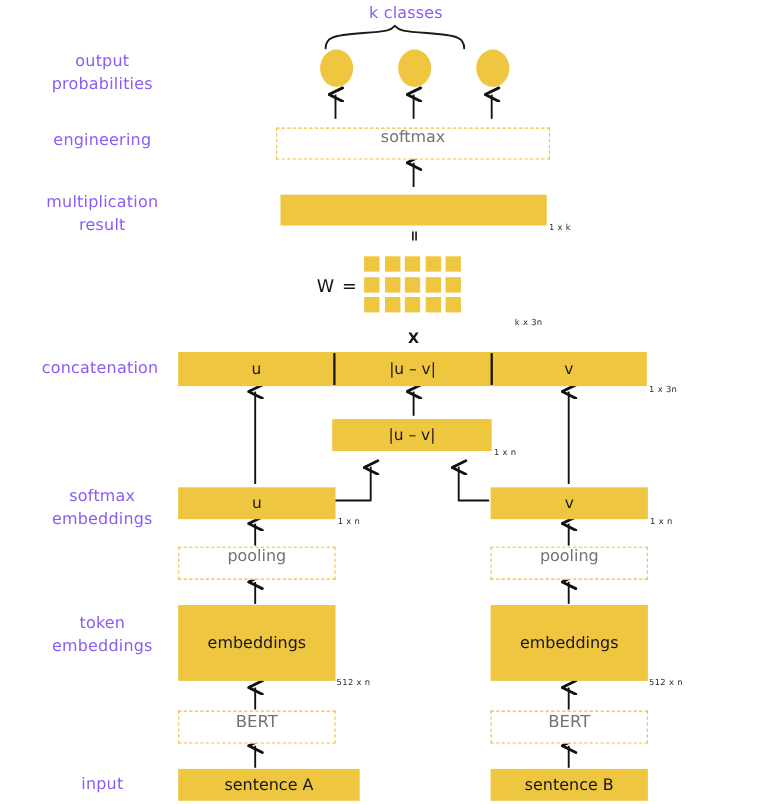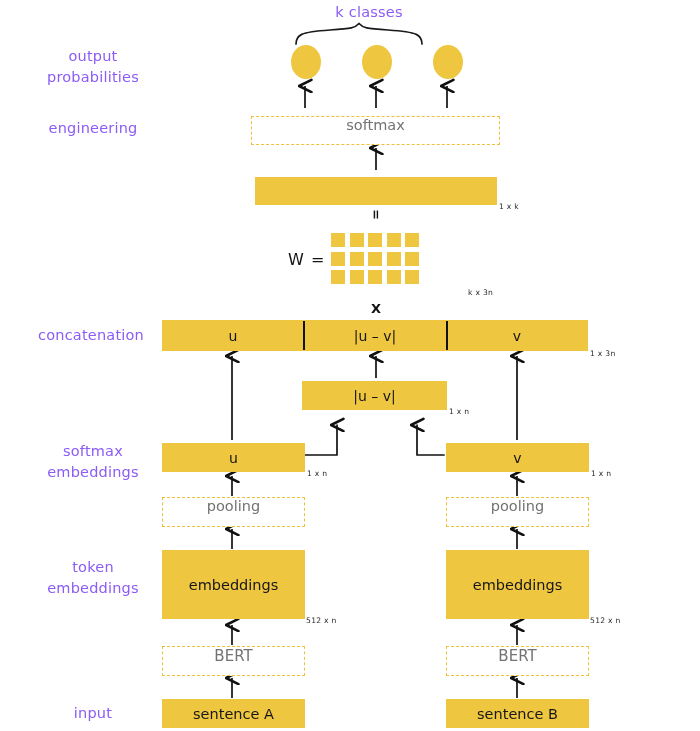--- a/index.html
+++ b/index.html
@@ -132,20 +132,22 @@
 
     <line x1="232" y1="698" x2="232" y2="678" stroke="#111" stroke-width="1.7" marker-end="url(#ah)"></line>
     <line x1="517" y1="698" x2="517" y2="678" stroke="#111" stroke-width="1.7" marker-end="url(#ah)"></line>
   </svg>
 
   <div class="lbl" style="left:309px;top:2px;width:120px;font-size:14.5px;">k classes</div>
 
   <div class="lbl" style="left:23px;top:46px;width:140px;">output
 probabilities</div>
   <div class="lbl" style="left:23px;top:118px;width:140px;">engineering</div>
+  <div class="lbl" style="left:23px;top:174px;width:140px;">multiplication
+result</div>
   <div class="lbl" style="left:16px;top:325px;width:150px;">concatenation</div>
   <div class="lbl" style="left:23px;top:441px;width:140px;">softmax
 embeddings</div>
   <div class="lbl" style="left:23px;top:557px;width:140px;">token
 embeddings</div>
   <div class="lbl" style="left:23px;top:703px;width:140px;">input</div>
 
   <div class="circle" style="left:291px;top:45px;width:30px;height:34px;"></div>
   <div class="circle" style="left:362px;top:45px;width:30px;height:34px;"></div>
   <div class="circle" style="left:433px;top:45px;width:30px;height:34px;"></div>
@@ -223,20 +225,20 @@
   </div>
   <div class="dim" style="left:590px;top:616px;">512 x n</div>
 
   <div class="dashbox" style="left:162px;top:646px;width:143px;height:30px;font-size:15px;">
     <span>BERT</span>
   </div>
   <div class="dashbox" style="left:446px;top:646px;width:143px;height:30px;font-size:15px;">
     <span>BERT</span>
   </div>
 
-  <div class="bar plain" style="left:162px;top:699px;width:143px;height:29px;font-size:14.5px;">
+  <div class="bar plain" style="left:162px;top:699px;width:165px;height:29px;font-size:14.5px;">
     <span>sentence A</span>
   </div>
   <div class="bar plain" style="left:446px;top:699px;width:143px;height:29px;font-size:14.5px;">
     <span>sentence B</span>
   </div>
 
 </div>
 
 </body></html>

